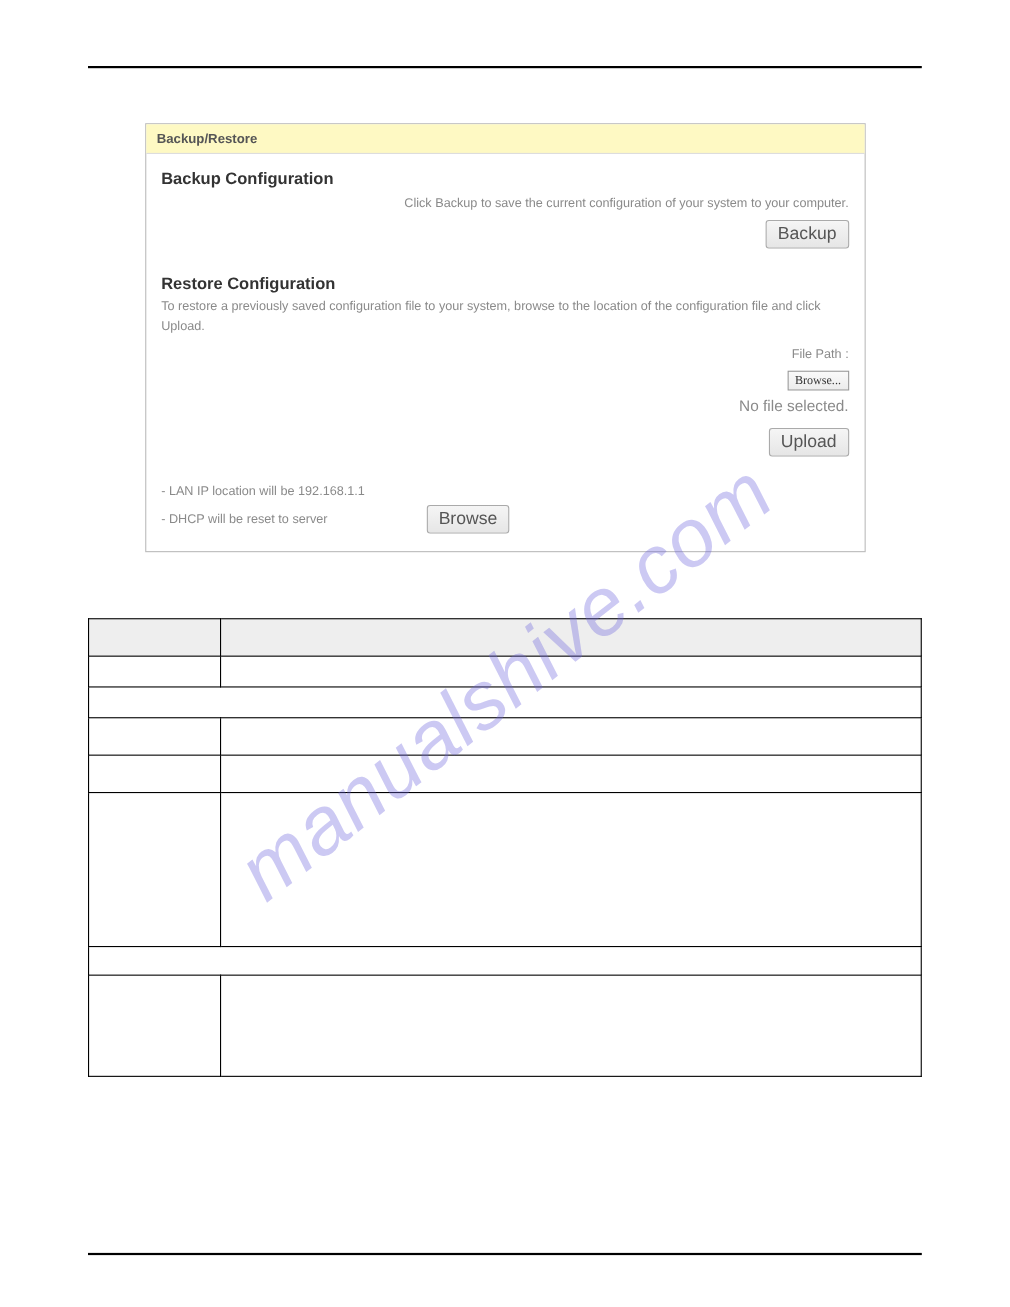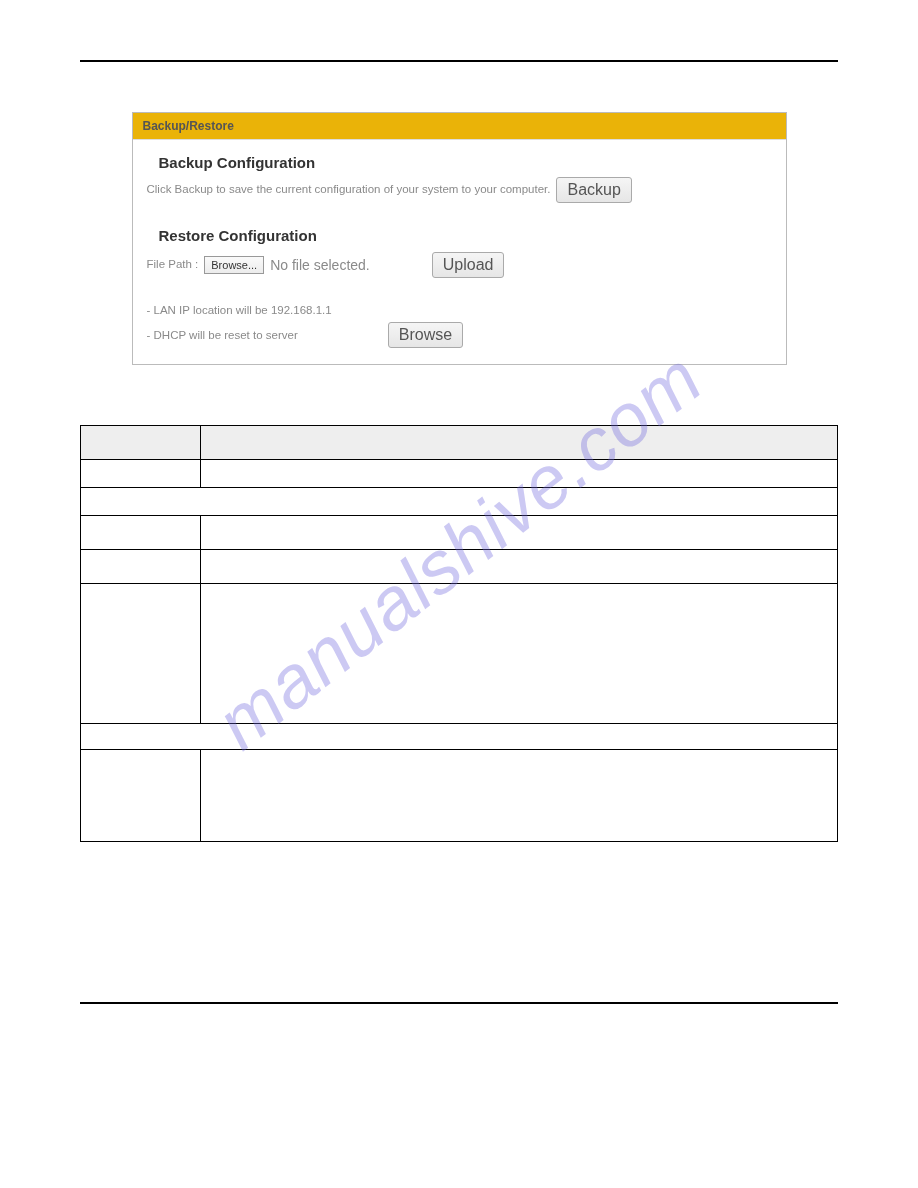--- a/index.html
+++ b/index.html
@@ -19,67 +19,68 @@
   .top-rule {
     border-top: 2px solid #000;
     margin-bottom: 50px;
   }
   .panel {
     border: 1px solid #bbb;
     margin: 0 auto 60px auto;
     width: 655px;
   }
   .panel-header {
-    background: #eab308;
+    background: #fef9c3;
     padding: 6px 10px;
     font-size: 12px;
     font-weight: bold;
     color: #555;
     border-bottom: 1px solid #ddd;
   }
   .panel-body {
     padding: 10px 14px 16px 14px;
     font-size: 12px;
     color: #777;
   }
   .section-title {
     color: #333;
     font-weight: bold;
     font-size: 15px;
-    margin: 4px 0 4px 12px;
+    margin: 4px 0 4px 0;
   }
   .section-desc {
     color: #8a8a8a;
     font-size: 11.5px;
     line-height: 1.5;
   }
   .row {
     display: flex;
-    align-items: center;
+    align-items: flex-end;
     gap: 6px;
     margin-top: 6px;
+    flex-direction: column;
   }
   .btn {
     background: linear-gradient(#f5f5f5, #e6e6e6);
     border: 1px solid #aaa;
     border-radius: 3px;
     padding: 3px 10px;
     font-size: 16px;
     color: #555;
     cursor: pointer;
     font-family: inherit;
   }
   .browse-btn {
     background: linear-gradient(#fafafa, #ececec);
     border: 1px solid #999;
     padding: 2px 6px;
     font-size: 11px;
     color: #333;
     cursor: pointer;
-    font-family: Liberation Sans, sans-serif;
+    font-family: Liberation Serif, serif;
   }
   .nofile {
     color: #8a8a8a;
     font-size: 14px;
   }
   .spacer { height: 20px; }
   .bullet-line {
     color: #8a8a8a;
     font-size: 11.5px;
     margin-top: 6px;
@@ -141,20 +142,21 @@
 
       <div class="section-title">Backup Configuration</div>
       <div class="row">
         <span class="section-desc">Click Backup to save the current configuration of your system to your computer.</span>
         <button class="btn">Backup</button>
       </div>
 
       <div class="spacer"></div>
 
       <div class="section-title">Restore Configuration</div>
+      <div class="section-desc">To restore a previously saved configuration file to your system, browse to the location of the configuration file and click Upload.</div>
       <div class="row" style="margin-top:8px;">
         <span class="section-desc">File Path :</span>
         <button class="browse-btn">Browse...</button>
         <span class="nofile">No file selected.</span>
         <span style="width:50px;"></span>
         <button class="btn">Upload</button>
       </div>
 
       <div class="spacer"></div>
 

